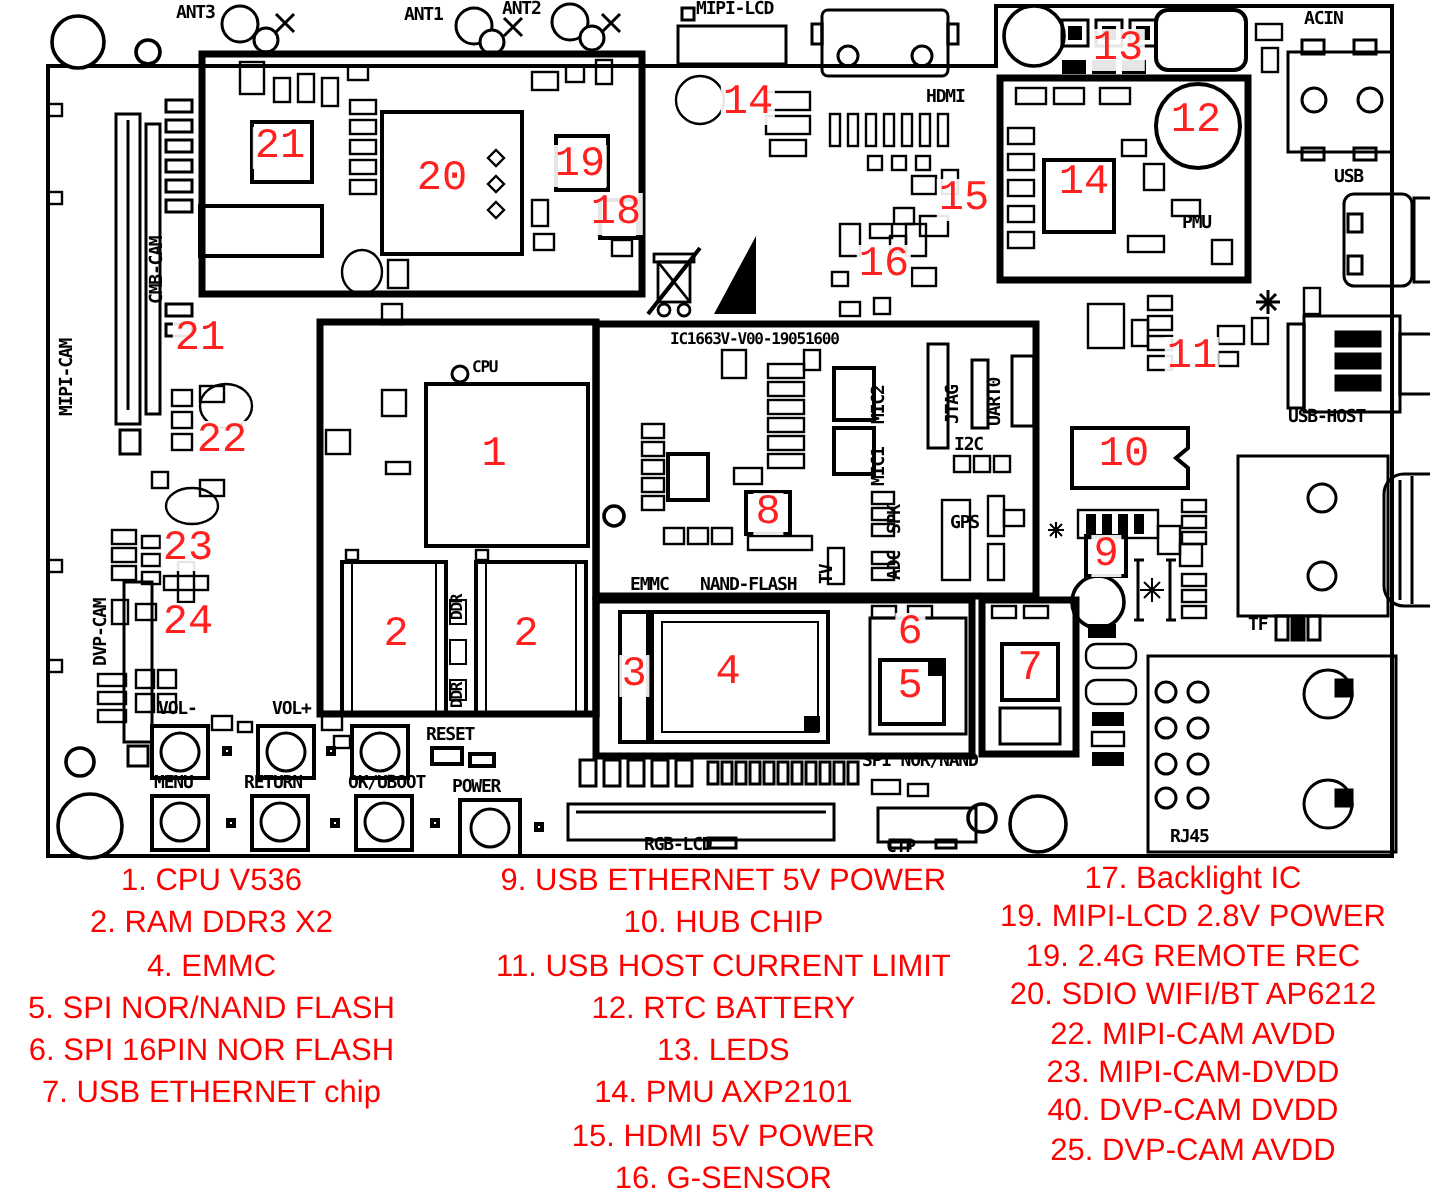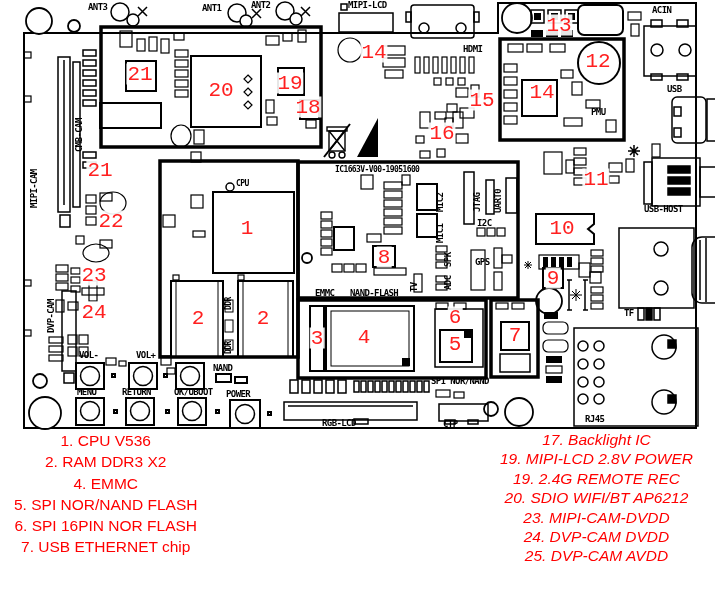--- a/index.html
+++ b/index.html
@@ -11,21 +11,21 @@
       font-size:9px;line-height:1;color:var(--silkscreen,#000);white-space:nowrap;
       letter-spacing:-0.6px;}
   .sk.small{font-size:8px;}
   .skv{transform:rotate(-90deg);transform-origin:0 0;}
   .mk{position:absolute;font-size:21px;line-height:1;color:var(--marker_red,#f22);
       transform:translate(-50%,-50%);background:rgba(255,255,255,.9);padding:0 1px;
       font-family:Liberation Mono, monospace;}
   .legend{position:absolute;left:12px;top:0;width:715px;height:602px;pointer-events:none;text-align:center;}
   .lcol{position:absolute;color:var(--legend_red,#f00);font-size:15.5px;white-space:nowrap;}
   .lcol .li{height:21.3px;line-height:21.3px;}
-  .lcol.tight .li{height:19.4px;line-height:19.4px;font-style:italic;}
+  .lcol.tight .li{height:19.4px;line-height:19.4px;}
 </style>
 </head>
 <body>
 
 <div class="screen">
   <div class="board">
 
     <svg width="715" height="432" viewBox="0 0 715 432">
       <g stroke="#000" fill="none">
 
@@ -456,21 +456,21 @@
     <div class="sk" style="left:427px;top:420px">CTP</div>
     <div class="sk" style="left:415px;top:377px">SPI NOR/NAND</div>
     <div class="sk" style="left:299px;top:289px">EMMC</div>
     <div class="sk" style="left:334px;top:289px">NAND-FLASH</div>
     <div class="sk small" style="left:220px;top:180px">CPU</div>
     <div class="sk small" style="left:319px;top:166px">IC1663V-V00-19051600</div>
     <div class="sk" style="left:461px;top:219px">I2C</div>
     <div class="sk" style="left:459px;top:258px">GPS</div>
     <div class="sk" style="left:63px;top:351px">VOL-</div>
     <div class="sk" style="left:120px;top:351px">VOL+</div>
-    <div class="sk" style="left:197px;top:364px">NAND</div>
+    <div class="sk" style="left:197px;top:364px">RESET</div>
     <div class="sk" style="left:61px;top:388px">MENU</div>
     <div class="sk" style="left:106px;top:388px">RETURN</div>
     <div class="sk" style="left:158px;top:388px">OK/UBOOT</div>
     <div class="sk" style="left:210px;top:390px">POWER</div>
 
     <div class="sk skv" style="left:14px;top:208px">MIPI-CAM</div>
     <div class="sk skv" style="left:59px;top:152px">CMB-CAM</div>
     <div class="sk skv" style="left:31px;top:333px">DVP-CAM</div>
     <div class="sk skv" style="left:457px;top:212px">JTAG</div>
     <div class="sk skv" style="left:478px;top:213px">UART0</div>
@@ -512,23 +512,34 @@
 
   <div class="legend">
     <div class="lcol" style="left:2px;top:430px">
       <div class="li">1. CPU V536</div>
       <div class="li">2. RAM DDR3 X2</div>
       <div class="li">4. EMMC</div>
       <div class="li">5. SPI NOR/NAND FLASH</div>
       <div class="li">6. SPI 16PIN NOR FLASH</div>
       <div class="li">7. USB ETHERNET chip</div>
     </div>
+    <div class="lcol" style="left:236px;top:430px">
+      <div class="li">9. USB ETHERNET 5V POWER</div>
+      <div class="li">10. HUB CHIP</div>
+      <div class="li">11. USB HOST CURRENT LIMIT</div>
+      <div class="li">12. RTC BATTERY</div>
+      <div class="li">13. LEDS</div>
+      <div class="li">14. PMU AXP2101</div>
+      <div class="li">15. HDMI 5V POWER</div>
+      <div class="li">16. G-SENSOR</div>
+    </div>
     <div class="lcol tight" style="left:488px;top:430px">
       <div class="li">17. Backlight IC</div>
       <div class="li">19. MIPI-LCD 2.8V POWER</div>
       <div class="li">19. 2.4G REMOTE REC</div>
       <div class="li">20. SDIO WIFI/BT AP6212</div>
+      <div class="li">22. MIPI-CAM AVDD</div>
       <div class="li">23. MIPI-CAM-DVDD</div>
-      <div class="li">24. DVP-CAM DVDD</div>
+      <div class="li">40. DVP-CAM DVDD</div>
       <div class="li">25. DVP-CAM AVDD</div>
     </div>
   </div>
 </div>
 
 </body></html>

